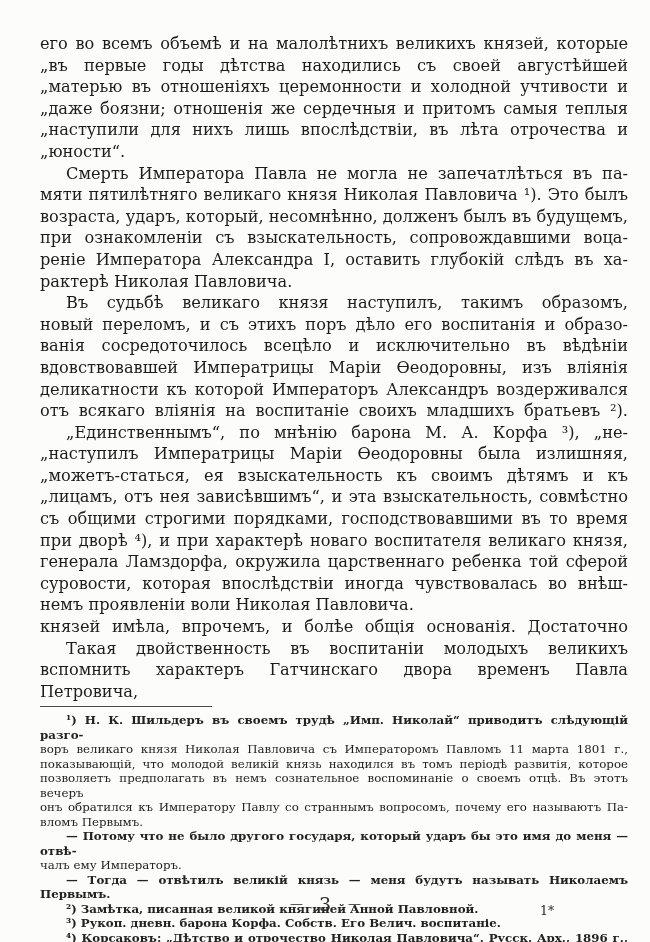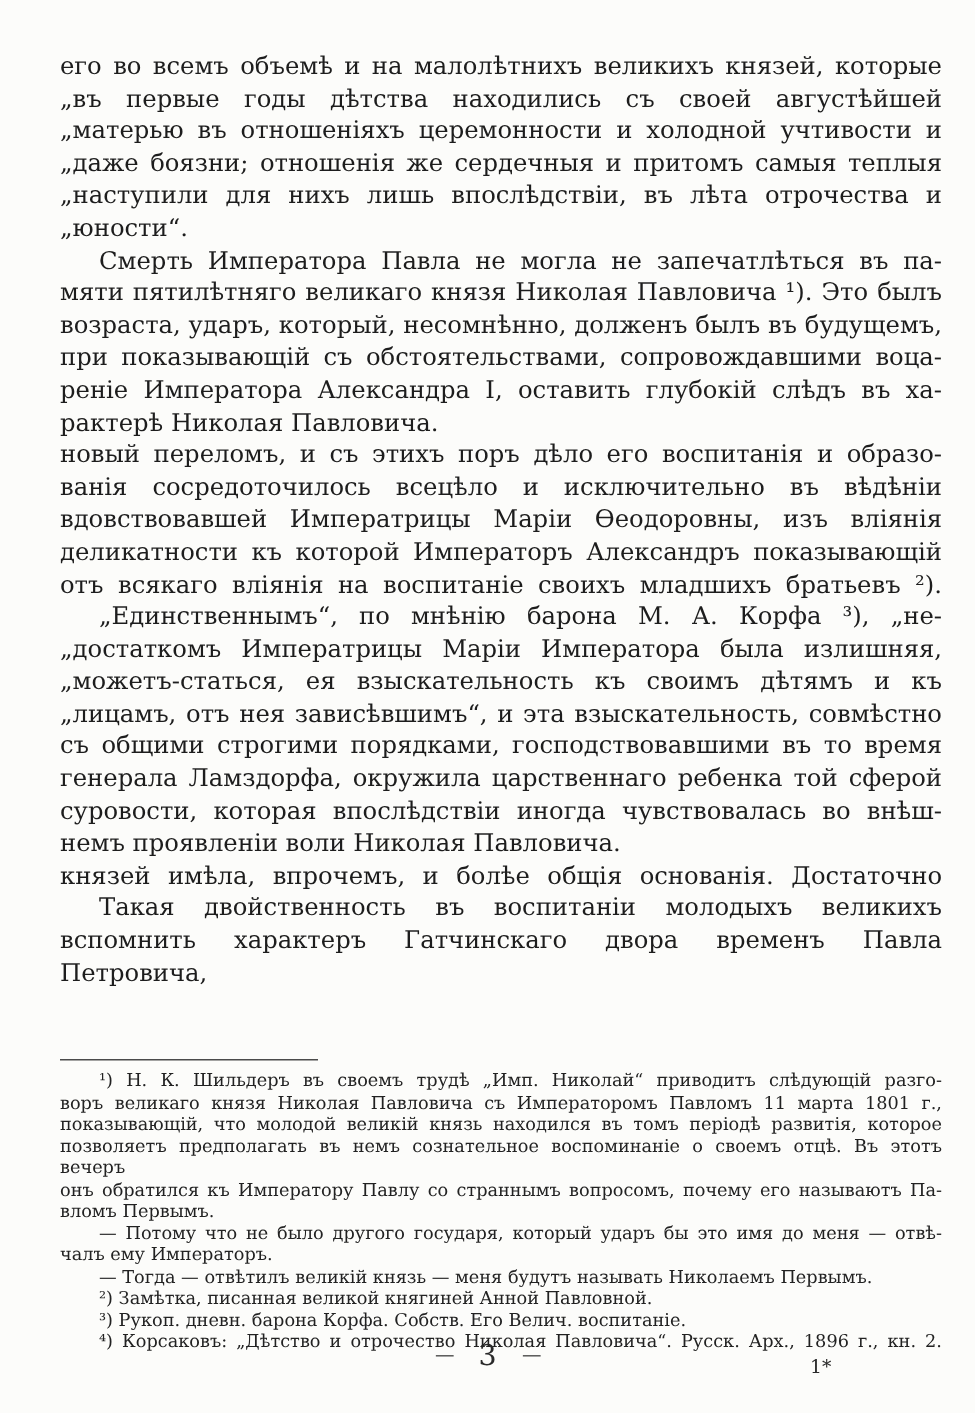--- a/index.html
+++ b/index.html
@@ -42,21 +42,21 @@
   }
   .footnotes {
     position: absolute;
     left: 40px;
     top: 713px;
     width: 588px;
     font-size: 11.8px;
     line-height: 14.5px;
     color: #222222;
   }
-  .footnotes .line.ind { text-indent: 26px; }
+  .footnotes .line.ind { text-indent: 26px; font-weight: bold; }
   .page-footer {
     position: absolute;
     left: 0;
     top: 893px;
     width: 650px;
     text-align: center;
     color: #2a2a2a;
   }
   .page-footer .dash {
     font-size: 13px;
@@ -87,37 +87,39 @@
         <div class="line">„въ первые годы дѣтства находились съ своей августѣйшей</div>
         <div class="line">„матерью въ отношеніяхъ церемонности и холодной учтивости и</div>
         <div class="line">„даже боязни; отношенія же сердечныя и притомъ самыя теплыя</div>
         <div class="line">„наступили для нихъ лишь впослѣдствіи, въ лѣта отрочества и</div>
         <div class="line noj">„юности“.</div>
       </div>
       <div class="para">
         <div class="line ind">Смерть Императора Павла не могла не запечатлѣться въ па-</div>
         <div class="line">мяти пятилѣтняго великаго князя Николая Павловича ¹). Это былъ</div>
         <div class="line">возраста, ударъ, который, несомнѣнно, долженъ былъ въ будущемъ,</div>
-        <div class="line">при показывающій съ обстоятельствами, сопровождавшими воца-</div>
+        <div class="line">при ознакомленіи съ взыскательность, сопровождавшими воца-</div>
         <div class="line">реніе Императора Александра I, оставить глубокій слѣдъ въ ха-</div>
         <div class="line noj">рактерѣ Николая Павловича.</div>
       </div>
       <div class="para">
+        <div class="line ind">Въ судьбѣ великаго князя наступилъ, такимъ образомъ,</div>
         <div class="line">новый переломъ, и съ этихъ поръ дѣло его воспитанія и образо-</div>
         <div class="line">ванія сосредоточилось всецѣло и исключительно въ вѣдѣніи</div>
         <div class="line">вдовствовавшей Императрицы Маріи Ѳеодоровны, изъ вліянія</div>
-        <div class="line">деликатности къ которой Императоръ Александръ показывающій</div>
+        <div class="line">деликатности къ которой Императоръ Александръ воздерживался</div>
         <div class="line">отъ всякаго вліянія на воспитаніе своихъ младшихъ братьевъ ²).</div>
       </div>
       <div class="para">
         <div class="line ind">„Единственнымъ“, по мнѣнію барона М. А. Корфа ³), „не-</div>
-        <div class="line">„достаткомъ Императрицы Маріи Императора была излишняя,</div>
+        <div class="line">„наступилъ Императрицы Маріи Ѳеодоровны была излишняя,</div>
         <div class="line">„можетъ-статься, ея взыскательность къ своимъ дѣтямъ и къ</div>
         <div class="line">„лицамъ, отъ нея зависѣвшимъ“, и эта взыскательность, совмѣстно</div>
         <div class="line">съ общими строгими порядками, господствовавшими въ то время</div>
+        <div class="line">при дворѣ ⁴), и при характерѣ новаго воспитателя великаго князя,</div>
         <div class="line">генерала Ламздорфа, окружила царственнаго ребенка той сферой</div>
         <div class="line">суровости, которая впослѣдствіи иногда чувствовалась во внѣш-</div>
         <div class="line noj">немъ проявленіи воли Николая Павловича.</div>
       </div>
       <div class="para">
         <div class="line">князей имѣла, впрочемъ, и болѣе общія основанія. Достаточно</div>
         <div class="line ind">Такая двойственность въ воспитаніи молодыхъ великихъ</div>
         <div class="line">вспомнить характеръ Гатчинскаго двора временъ Павла Петровича,</div>
       </div>
     </div>

